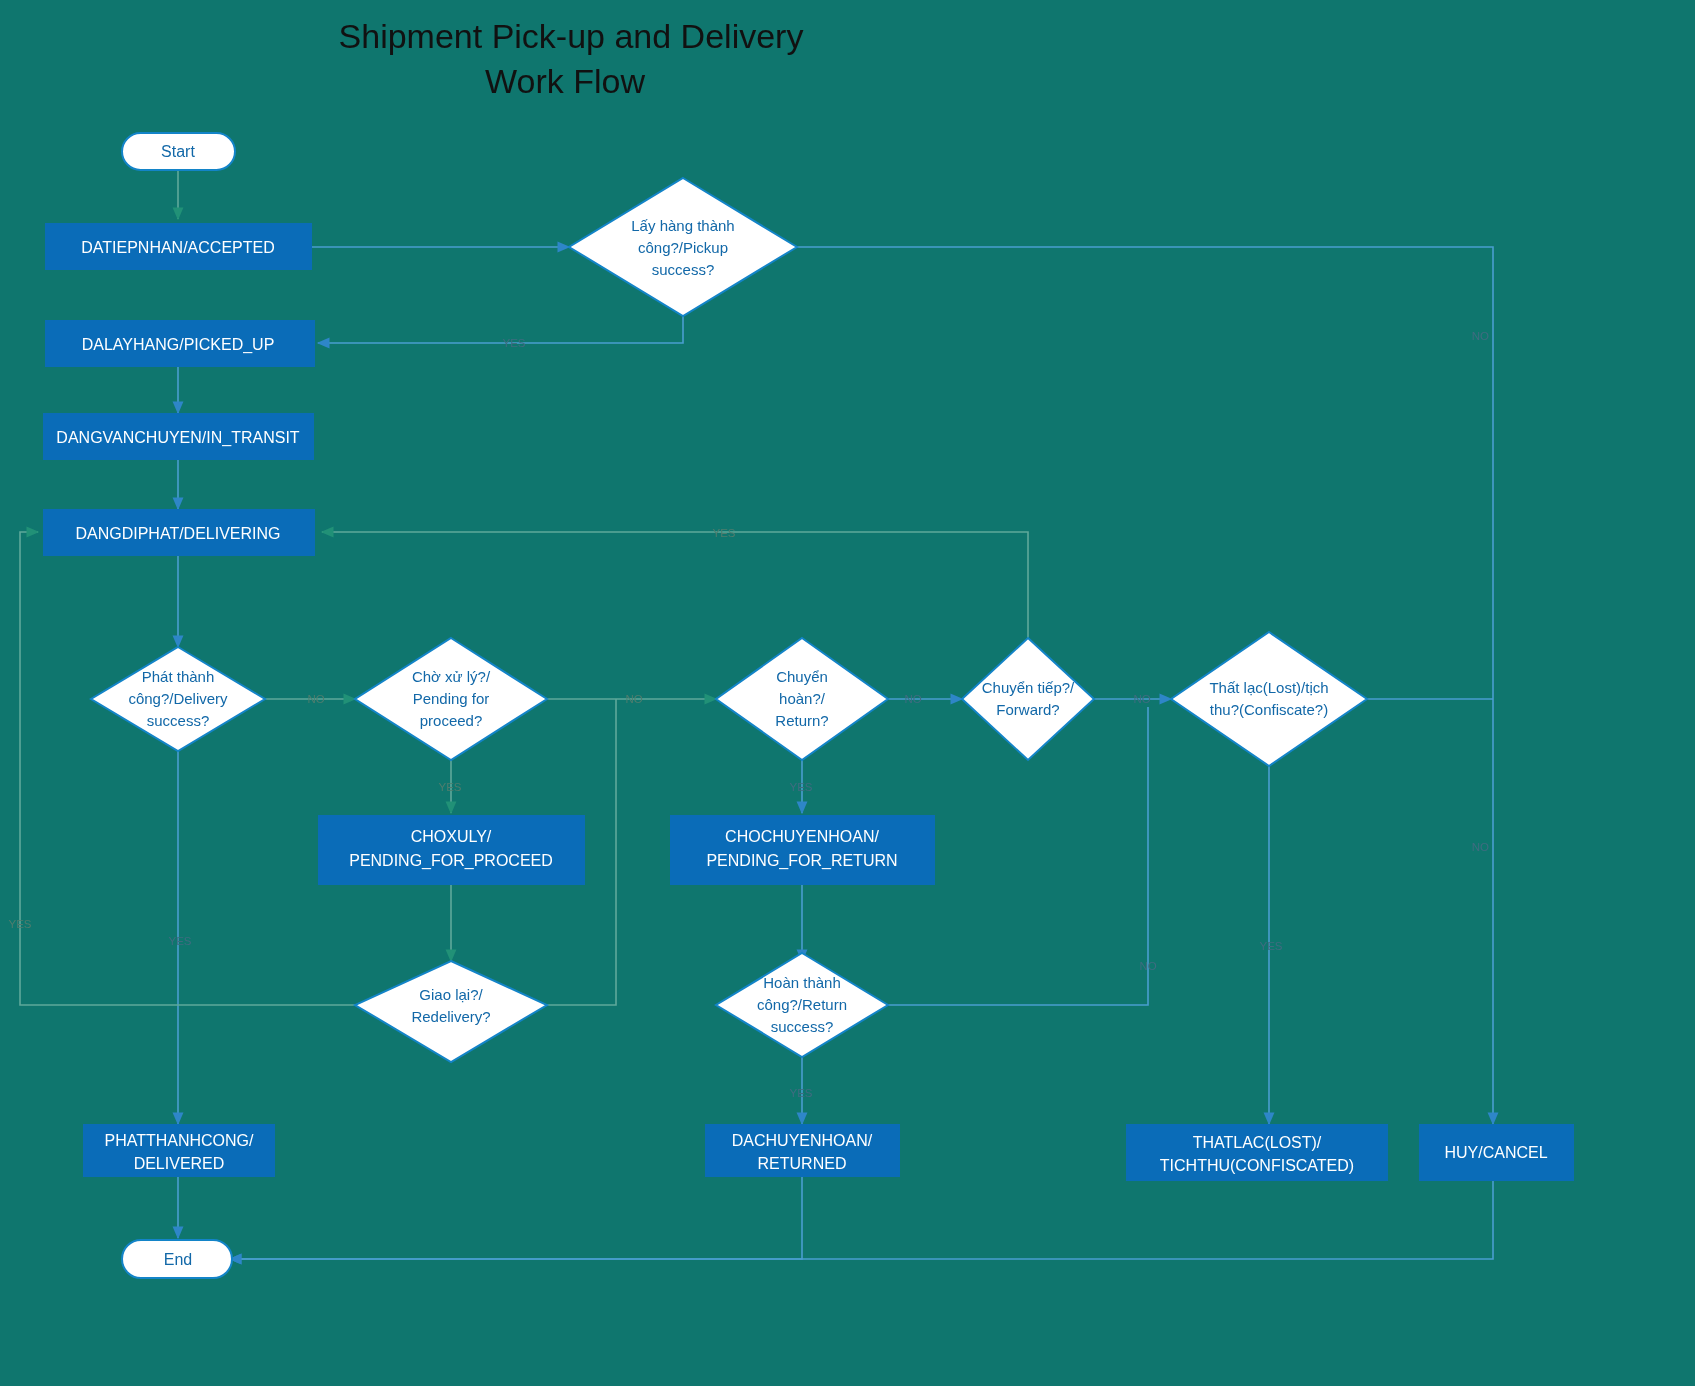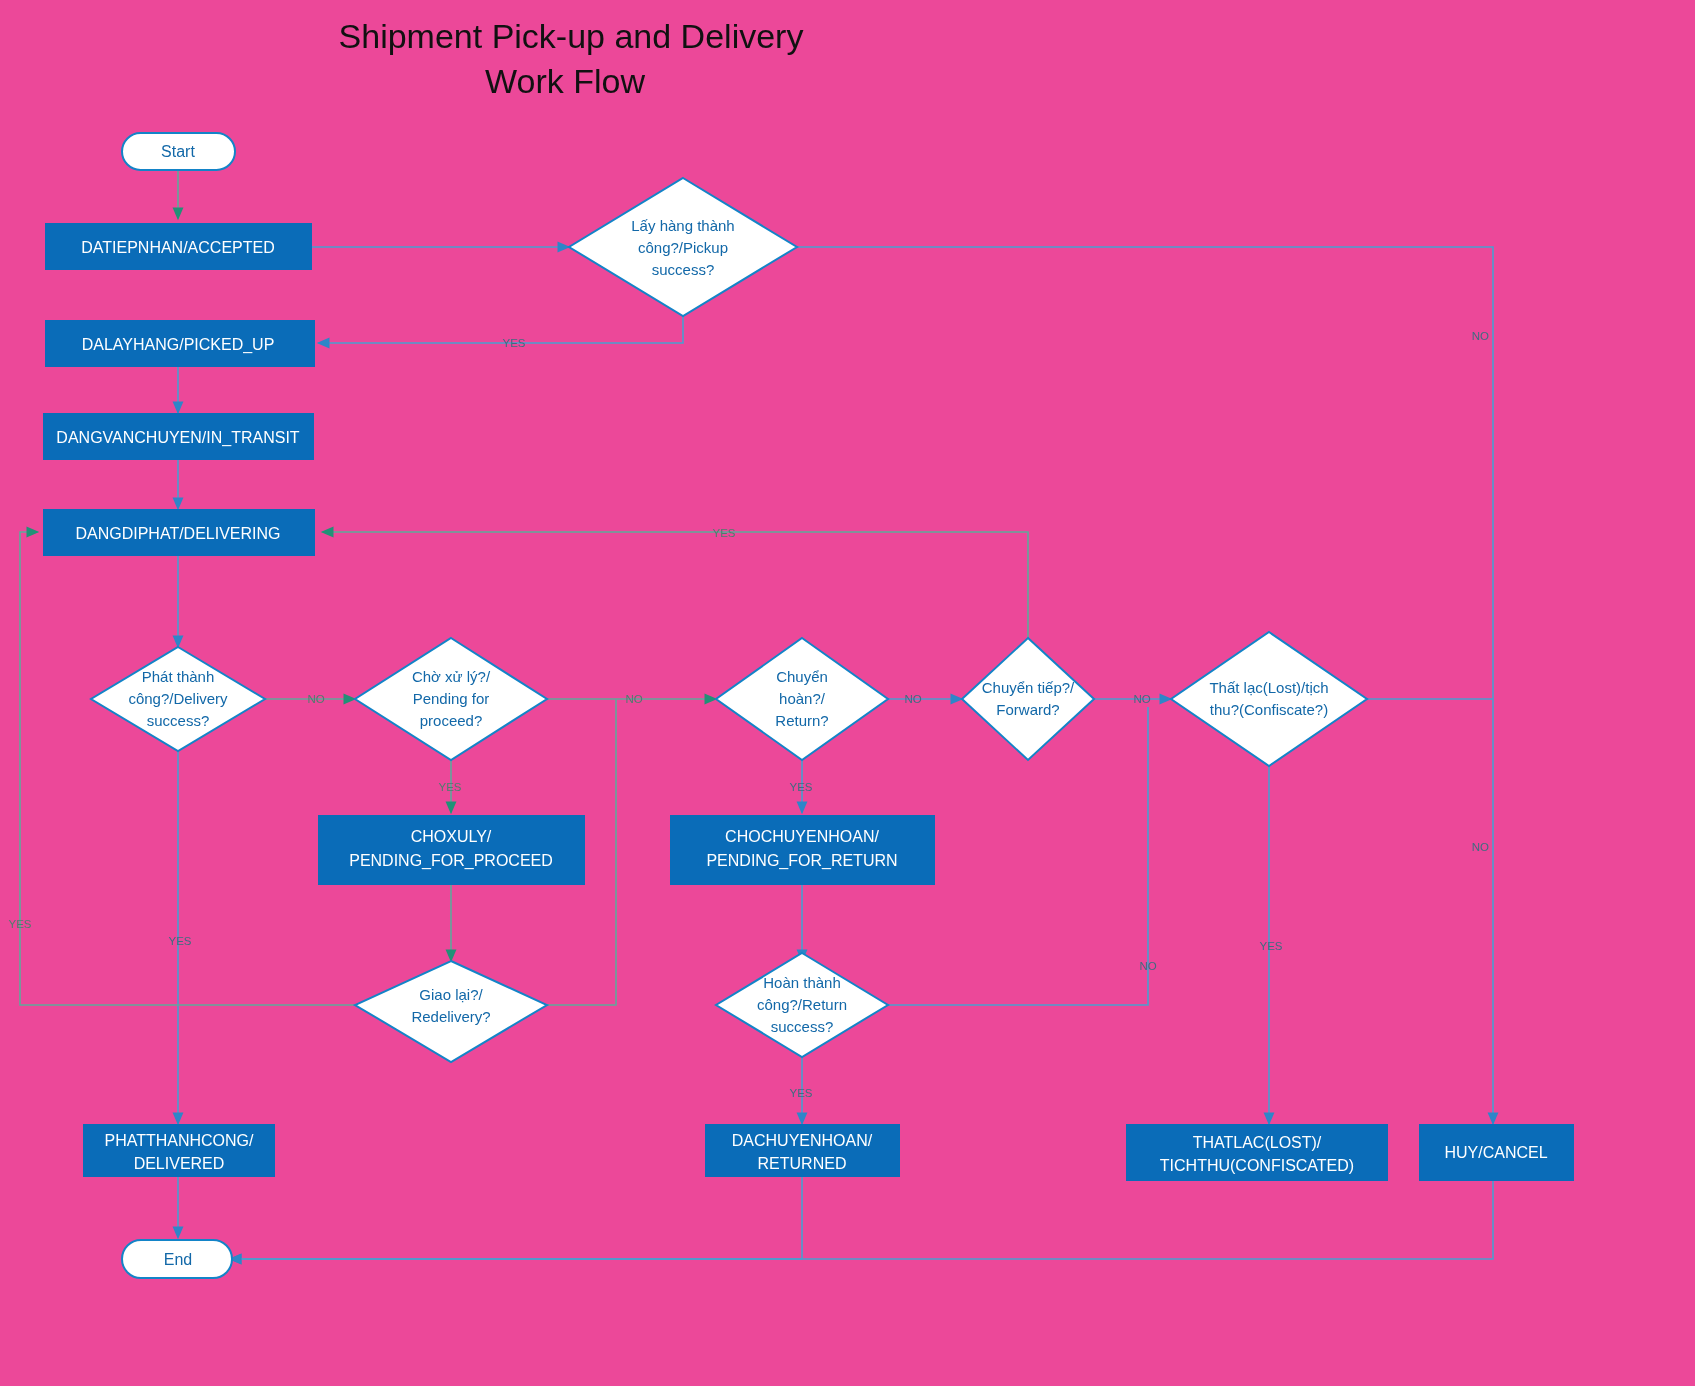--- a/index.html
+++ b/index.html
@@ -1,17 +1,17 @@
 <!DOCTYPE html>
 <html><head>
 <meta charset="utf-8">
 <style>
   html,body{margin:0;padding:0;background:#ffffff;}
   body{width:1695px;height:1386px;font-family:"Liberation Sans",sans-serif;}
-  #stage{position:relative;width:1695px;height:1386px;overflow:hidden;background:#ec4899;}
+  #stage{position:relative;width:1695px;height:1386px;overflow:hidden;background:#0f766e;}
   svg#flow{position:absolute;left:0;top:0;width:1695px;height:1386px;}
   .ttl{font-family:"Liberation Sans",sans-serif;font-size:34px;fill:#111111;}
   .proc-rect{fill:#0A6CB8;stroke:none;}
   .proc-txt{font-family:"Liberation Sans",sans-serif;font-size:16px;fill:#ffffff;}
   .term-rect{fill:#ffffff;stroke:#1384C8;stroke-width:2;}
   .term-txt{font-family:"Liberation Sans",sans-serif;font-size:16px;fill:#1268A8;}
   .dia{fill:#ffffff;stroke:#1384C8;stroke-width:2;}
   .dia-txt{font-family:"Liberation Sans",sans-serif;font-size:15px;fill:#1268A8;}
   .edge{fill:none;stroke:#4A9ED0;stroke-width:1.6;}
   .edge-g{fill:none;stroke:#5FA99B;stroke-width:1.6;}

